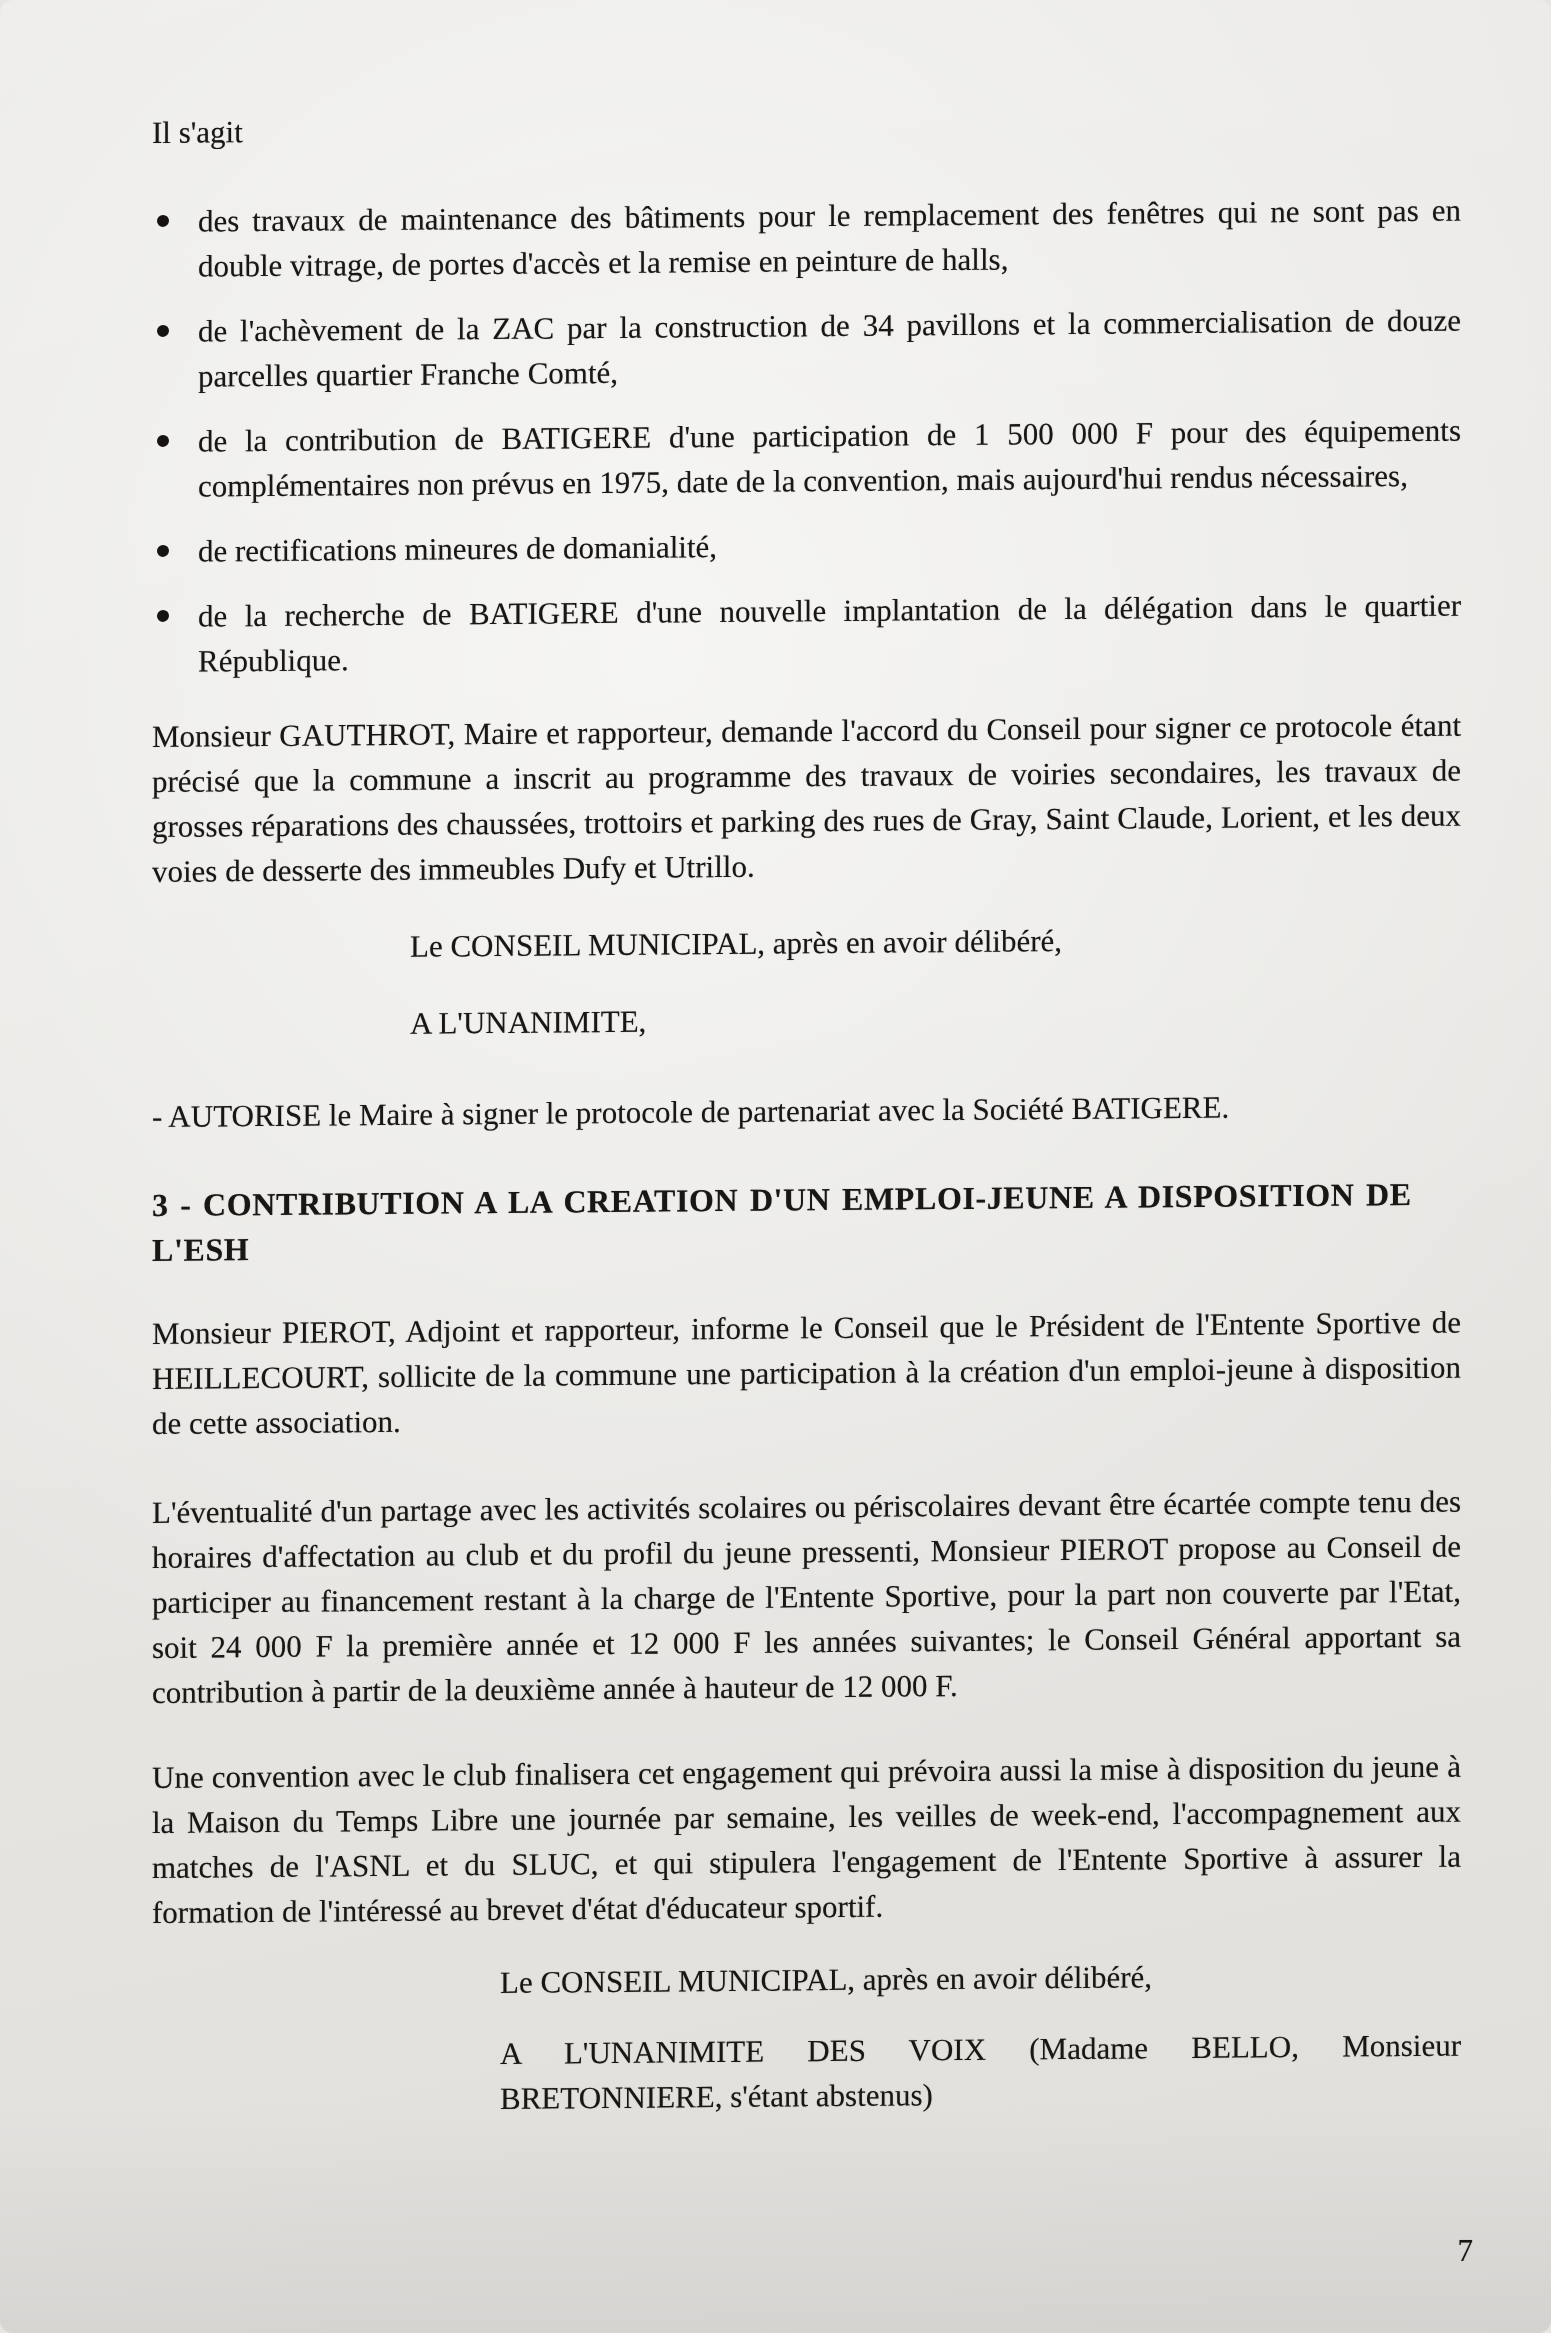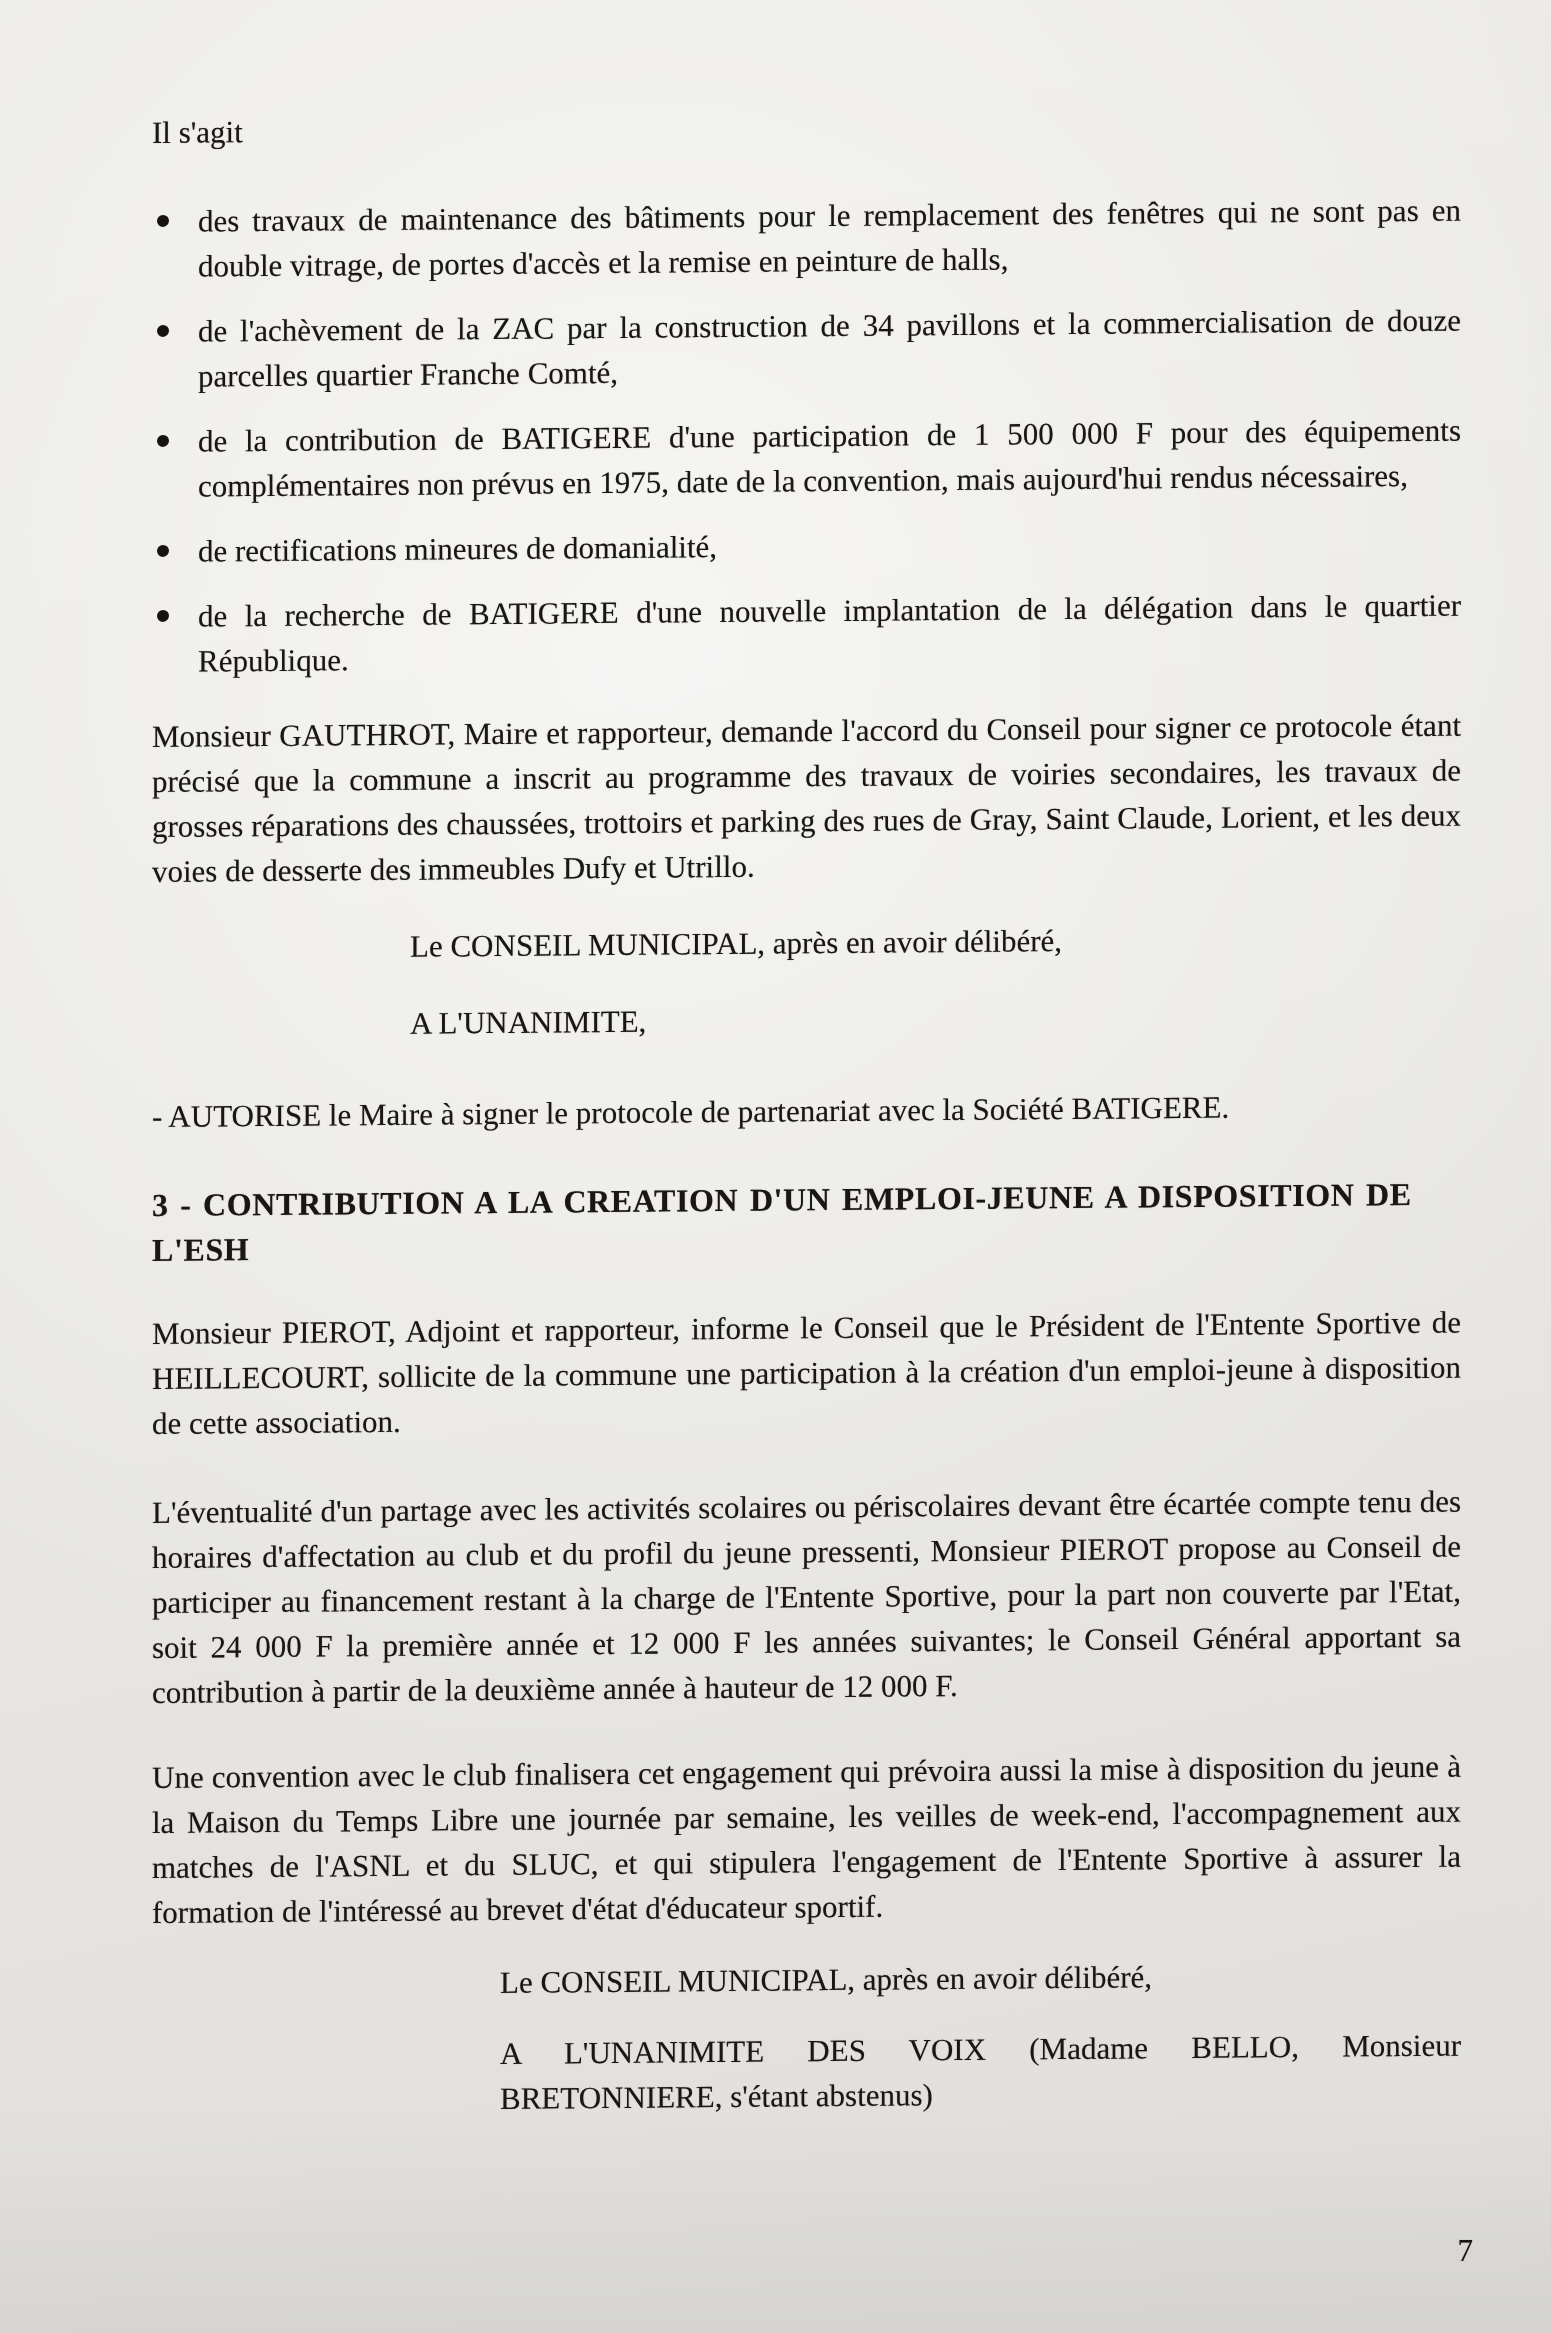--- a/index.html
+++ b/index.html
@@ -12,20 +12,21 @@
     position: relative;
     width: 1551px;
     height: 2333px;
     overflow: hidden;
     background:
       linear-gradient(to bottom, rgba(0,0,0,0) 90%, rgba(0,0,0,0.05) 100%),
       radial-gradient(120% 85% at 42% 28%, rgba(255,255,255,0.55) 0%, rgba(255,255,255,0) 58%),
       linear-gradient(168deg, #edecea 0%, #e9e8e5 45%, #dfdedb 100%);
     font-family: "Liberation Serif", "DejaVu Serif", serif;
     color: #191613;
+    border-radius: 13px;
   }
   .content {
     position: absolute;
     left: 152px;
     right: 90px;
     top: 110px;
     transform: skewY(-0.5deg);
     transform-origin: top left;
     font-size: 31px;
     line-height: 45px;

